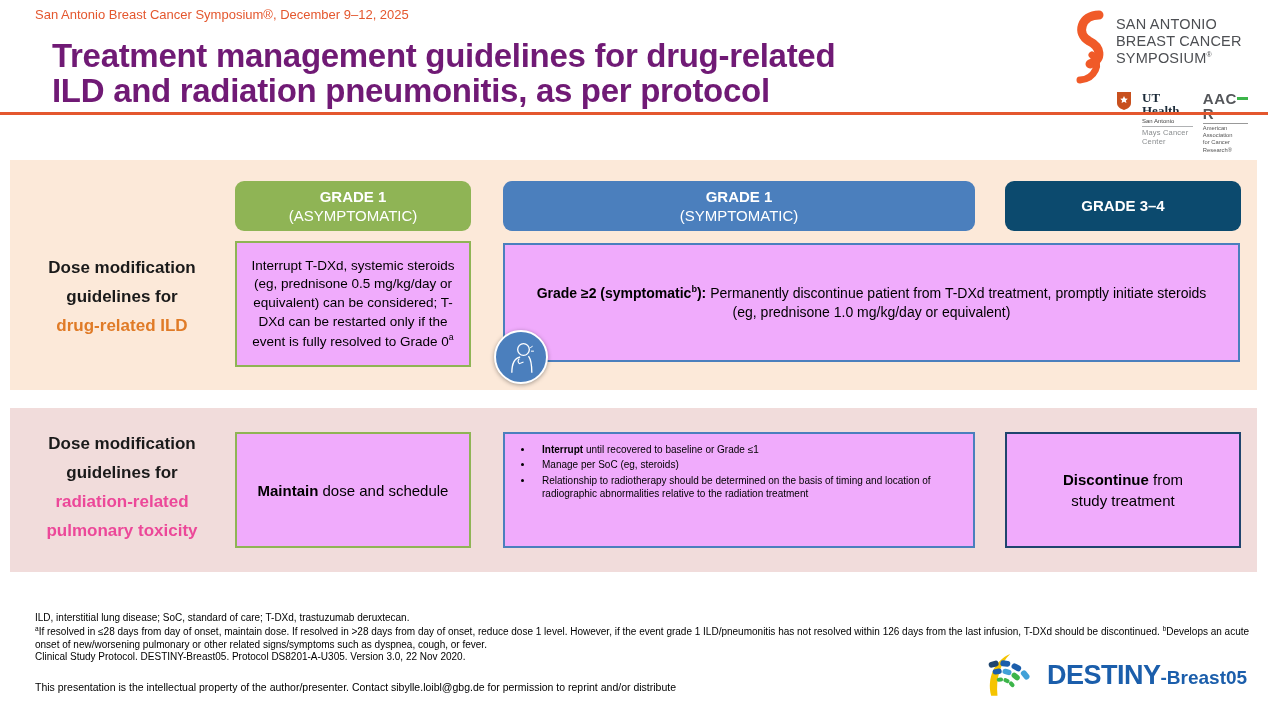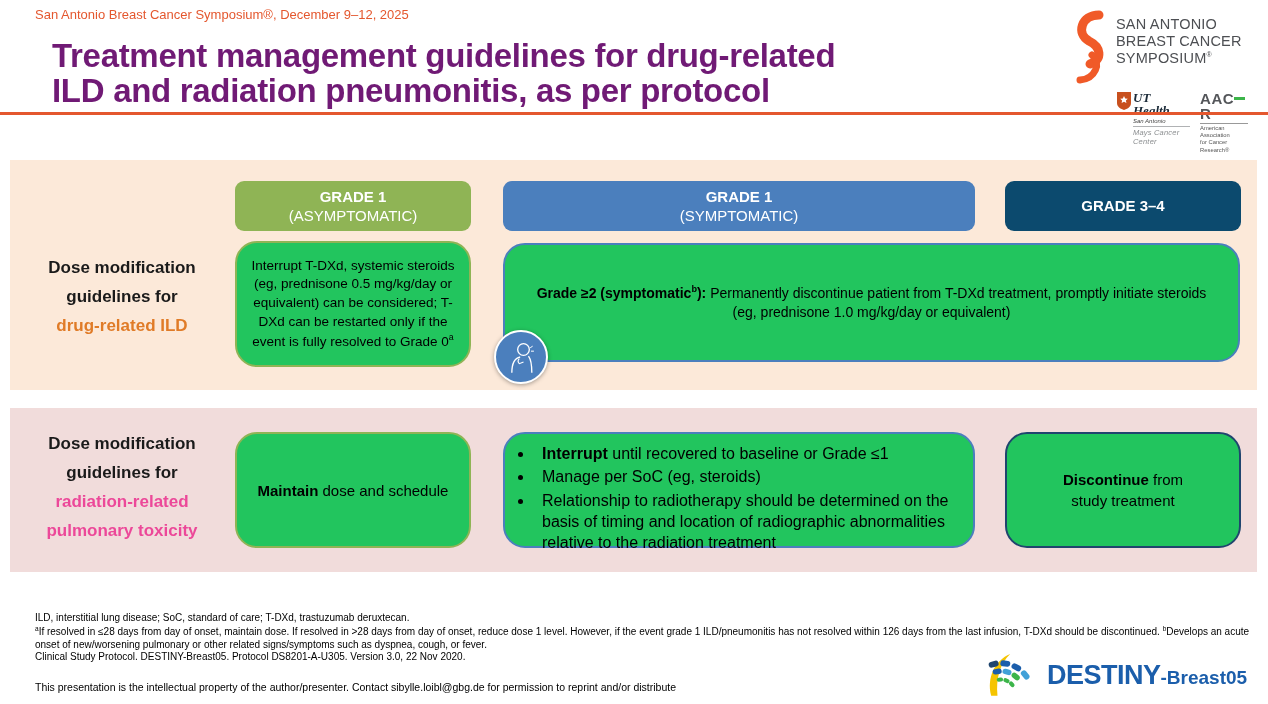--- a/index.html
+++ b/index.html
@@ -12,21 +12,21 @@
            line-height:1.07; letter-spacing:-0.3px; color:#701a75; }
   .rule { position:absolute; left:0; top:112px; width:1268px; height:3px; background:#E4572E; }
 
   
   .logo-block { position:absolute; left:1068px; top:10px; width:180px; }
   .logo-top { display:flex; align-items:flex-start; }
   .sabcs-lines { margin-left:4px; font-size:14.5px; color:#4d4f53; line-height:1.16;
                  letter-spacing:0.2px; margin-top:6px; }
   .sabcs-lines sup { font-size:7px; }
   .logo-bottom { display:flex; gap:10px; margin-left:48px; margin-top:3px; align-items:flex-start; }
-  .ut { display:flex; gap:1px;font-style:italic; }
+  .ut { display:flex; gap:10px; }
   .ut-name { font-family:"Liberation Serif", serif; font-weight:bold; font-size:13px; color:#1c2b39; line-height:1; }
   .ut-sub { font-size:6px; color:#444; margin-top:1px; }
   .ut-center { font-size:7.5px; color:#8a8d8f; border-top:1px solid #b0b2b4; margin-top:2px; padding-top:1px; letter-spacing:0.2px; }
   .aacr-name { font-weight:bold; font-size:15px; color:#54565a; letter-spacing:0.5px; line-height:1; }
   .aacr-bar { display:inline-block; width:11px; height:3.5px; background:#3cb54a; vertical-align:middle; margin:0 0 3px 0; }
   .aacr-sub { font-size:5.8px; color:#555; line-height:1.25; border-top:1px solid #999; margin-top:2px; padding-top:1px; }
 
   
   .panel-peach { position:absolute; left:10px; top:160px; width:1247px; height:230px; background:#FCE9D9; }
   .panel-pink  { position:absolute; left:10px; top:408px; width:1247px; height:164px; background:#F1DCDB; }
@@ -40,29 +40,29 @@
   .gh-2 { left:503px; width:472px; background:#4B7FBD; }
   .gh-34 { left:1005px; width:236px; background:#0c4a6e; }
 
   
   .row-label { position:absolute; left:20px; width:204px; text-align:center;
                font-weight:bold; font-size:17px; line-height:29px; color:#1a1a1a; }
   .row-label .accent-orange { color:#E07B27; }
   .row-label .accent-red { color:#ec4899; }
 
   
-  .box { position:absolute; background:#22c55e; box-sizing:border-box; display:flex;
-         align-items:center; justify-content:center; text-align:center;border-radius:22px; }
+  .box { position:absolute; background:#f0abfc; box-sizing:border-box; display:flex;
+         align-items:center; justify-content:center; text-align:center; }
   .box-g1 { left:235px; top:241px; width:236px; height:126px; border:2px solid #8FB455;
             font-size:13.5px; line-height:1.38; padding:4px 7px; }
   .box-g2 { left:503px; top:243px; width:737px; height:119px; border:2px solid #4B7FBD;
             font-size:14px; line-height:1.4; padding:4px 28px; }
   .box-maintain { left:235px; top:432px; width:236px; height:116px; border:2px solid #8FB455; font-size:15px; }
   .box-bullets { left:503px; top:432px; width:472px; height:116px; border:2px solid #4B7FBD;
-                 font-size:16px; line-height:1.33; text-align:left; align-items:flex-start; padding:9px 12px; }
+                 font-size:10px; line-height:1.33; text-align:left; align-items:flex-start; padding:9px 12px; }
   .box-disc { left:1005px; top:432px; width:236px; height:116px; border:2px solid #20456E;
               font-size:15px; line-height:1.4; padding:0 38px; }
   .b { font-weight:bold; }
   sup { font-size:0.65em; }
 
   .box-bullets ul { margin:0; padding-left:17px; }
   .box-bullets li { padding-left:8px; margin-bottom:2px; }
 
   
   .cough { position:absolute; left:494px; top:330px; width:54px; height:54px; border-radius:50%;

